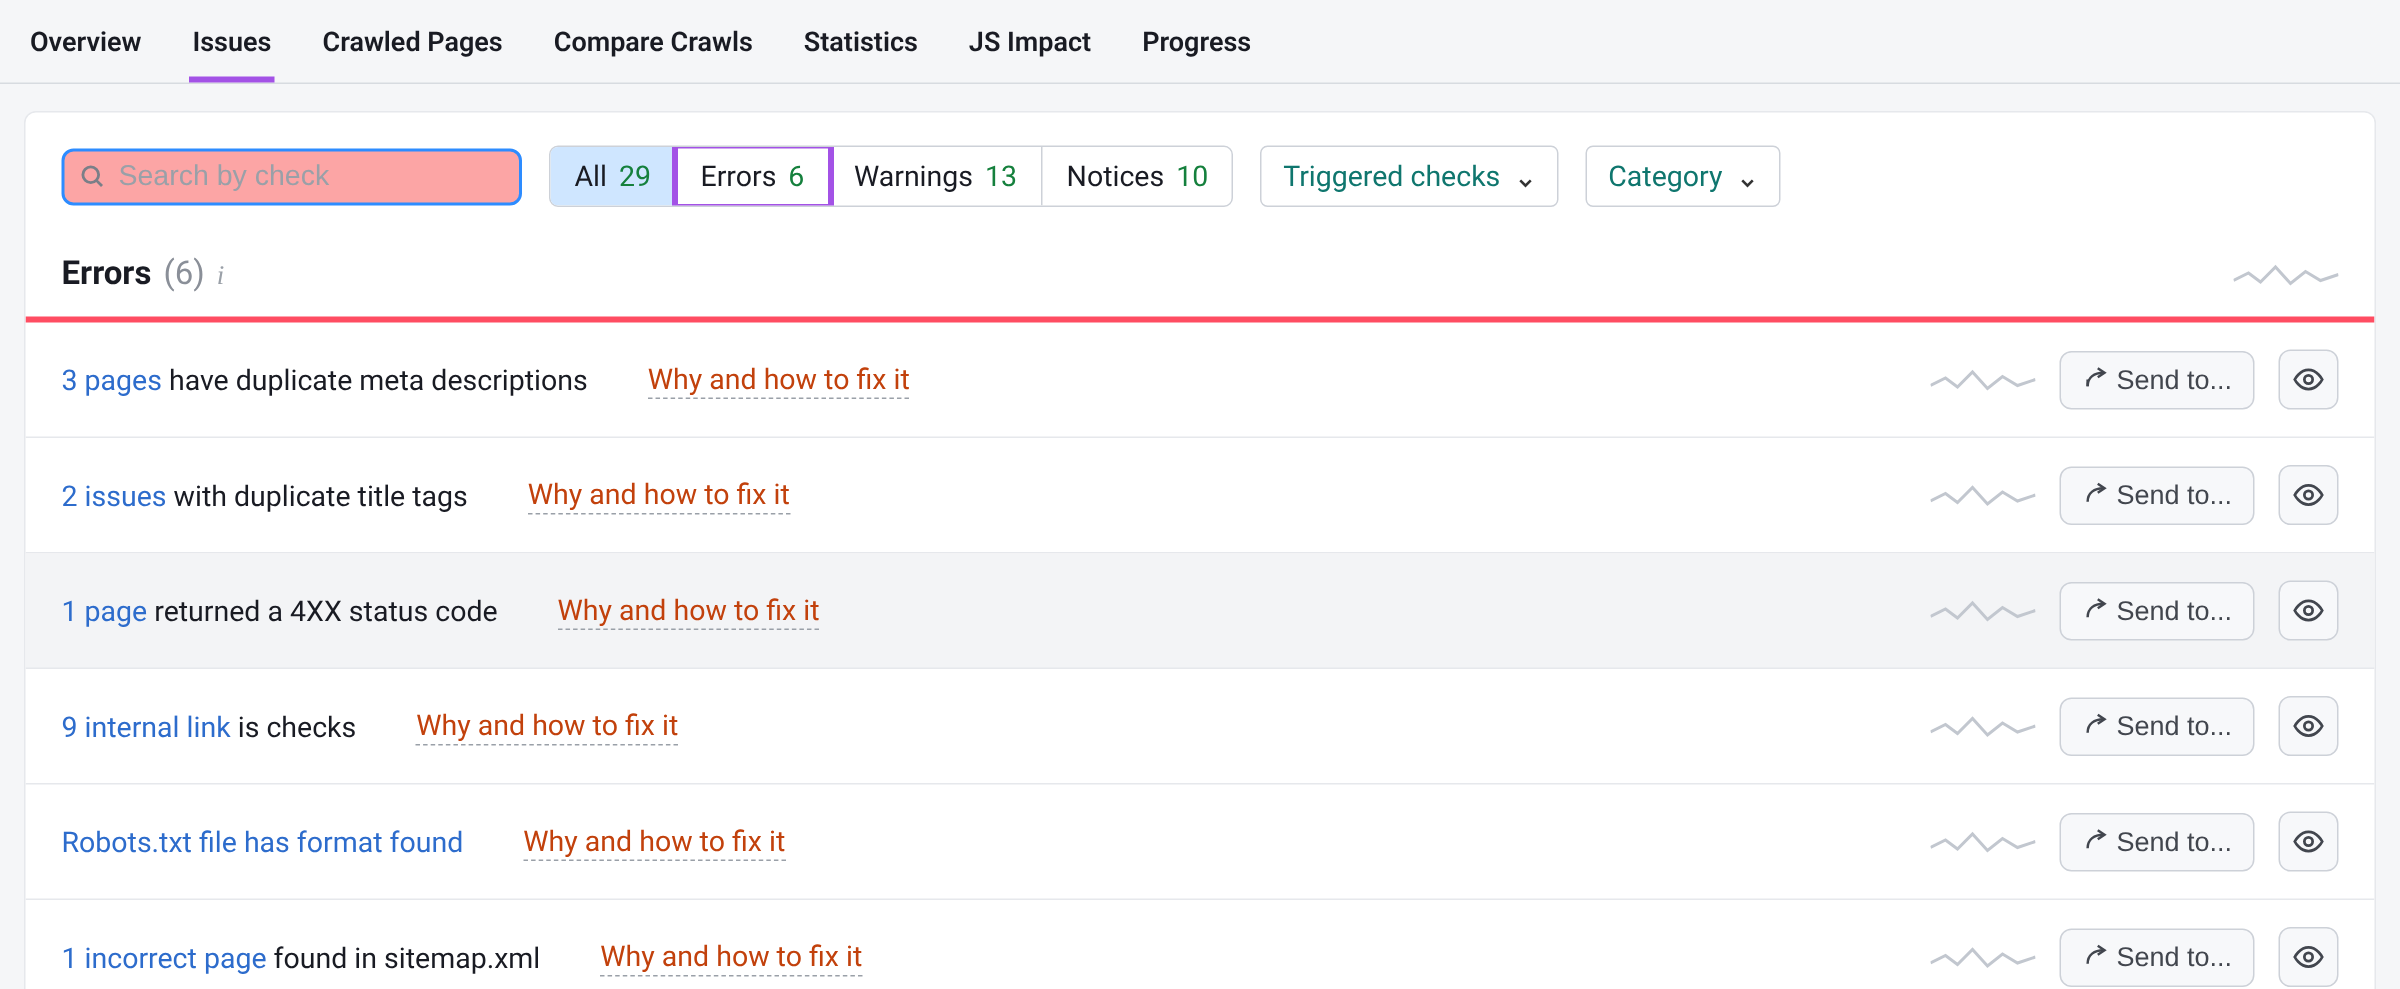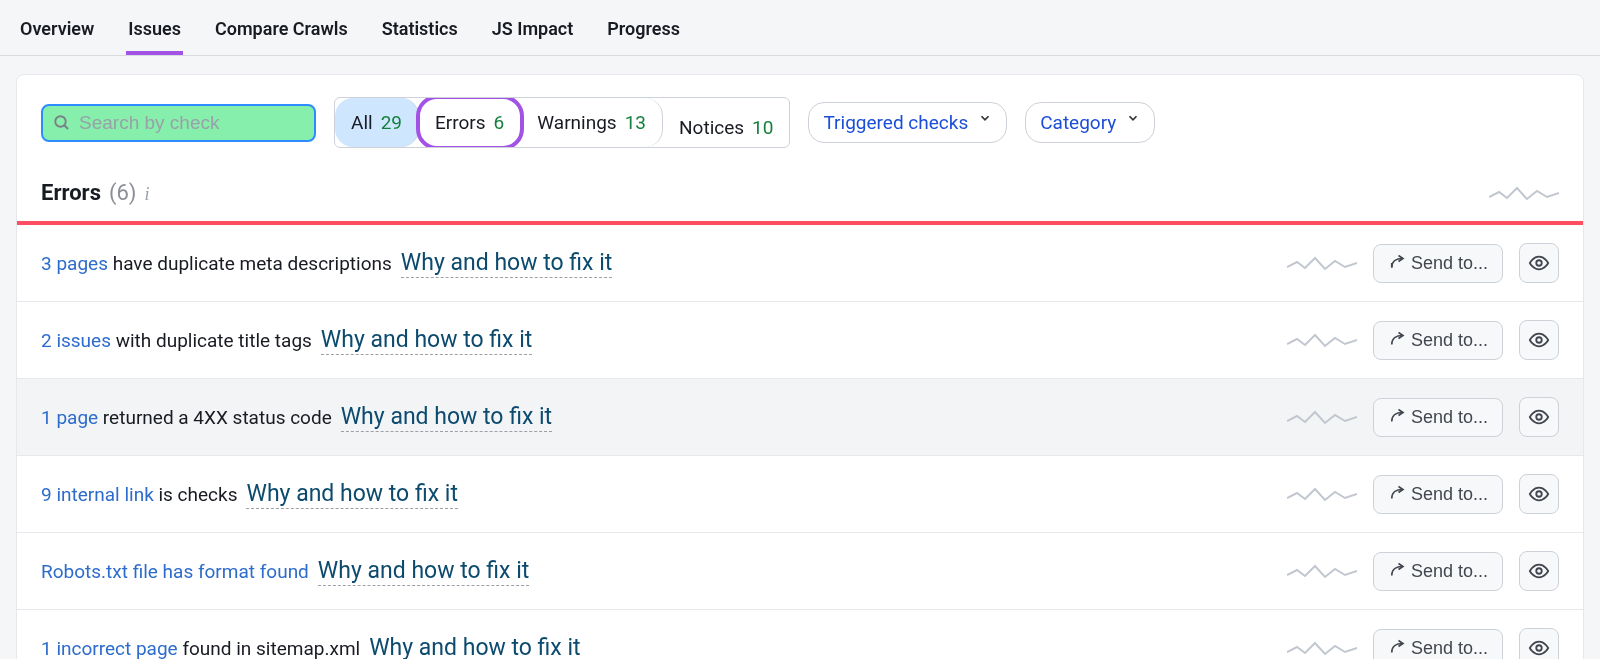--- a/index.html
+++ b/index.html
@@ -36,24 +36,24 @@
     display: flex;
     align-items: center;
     gap: 18px;
     padding: 22px 24px 18px 24px;
     flex-wrap: wrap;
   }
   .search-wrap {
     display: flex;
     align-items: center;
     border: 2px solid #2d8cff;
-    background: #86efac;
+    background: #fca5a5;
     border-radius: 8px;
     padding: 6px 10px;
-    width: 275px;
+    width: 307px;
   }
   .search-wrap svg { flex: 0 0 auto; margin-right: 8px; }
   .search-input {
     border: none;
     background: transparent;
     outline: none;
     font-size: 19px;
     color: #444;
     width: 100%;
   }
@@ -65,34 +65,33 @@
     overflow: hidden;
   }
   .seg .seg-btn {
     display: flex;
     align-items: center;
     gap: 8px;
     padding: 8px 16px;
     border-right: 1px solid #cdd1d8;
     cursor: pointer;
     font-size: 19px;
-    border-radius: 18px;
-  }
-  .seg .seg-btn:last-child { border-right: none; margin-top: 10px; }
+  }
+  .seg .seg-btn:last-child { border-right: none; }
   .seg .seg-btn.active { background: #cfe6ff; }
   .seg .count { color: #15803d; }
   .seg .seg-btn.highlight { outline: 4px solid #a352e6; outline-offset: -1px; z-index: 2; position: relative; }
   .dropdown {
     display: flex;
-    align-items: flex-start;
+    align-items: flex-end;
     gap: 10px;
     border: 1px solid #cdd1d8;
-    border-radius: 16px;
+    border-radius: 5px;
     padding: 8px 14px;
-    color: #1d4ed8;
+    color: #0f766e;
     font-size: 19px;
     cursor: pointer;
     background: #fff;
   }
   .section-header {
     display: flex;
     align-items: center;
     justify-content: space-between;
     padding: 14px 24px 16px 24px;
     border-bottom: 4px solid #ff4d62;
@@ -105,30 +104,30 @@
     display: flex;
     align-items: center;
     justify-content: space-between;
     padding: 18px 24px;
     border-bottom: 1px solid #e6e8ec;
   }
   .row.hover { background: #f3f4f6; }
   .row-left {
     display: flex;
     align-items: center;
-    gap: 9px;
+    gap: 40px;
     font-size: 19px;
     color: #191b23;
   }
   .row-left .link { color: #2d6ccc; text-decoration: none; }
   .row-left .fixbtn {
-    color: #0c4a6e;
+    color: #c2410c;
     border-bottom: 1px dashed #9aa0a8;
     cursor: pointer;
-    font-size: 23px;
+    font-size: 19px;
     background:none;
     padding-bottom:1px;
   }
   .row-right {
     display: flex;
     align-items: center;
     gap: 16px;
   }
   .btn {
     display: inline-flex;
@@ -154,20 +153,21 @@
     cursor: pointer;
   }
   .info-icon { color:#9aa0a8; font-style: italic; font-family: Georgia, serif; font-size:18px; cursor:pointer;}
 </style>
 </head>
 <body>
 
 <div class="topnav">
   <div class="tab">Overview</div>
   <div class="tab active">Issues</div>
+  <div class="tab">Crawled Pages</div>
   <div class="tab">Compare Crawls</div>
   <div class="tab">Statistics</div>
   <div class="tab">JS Impact</div>
   <div class="tab">Progress</div>
 </div>
 
 <div class="panel">
 
   <div class="toolbar">
     <div class="search-wrap">

